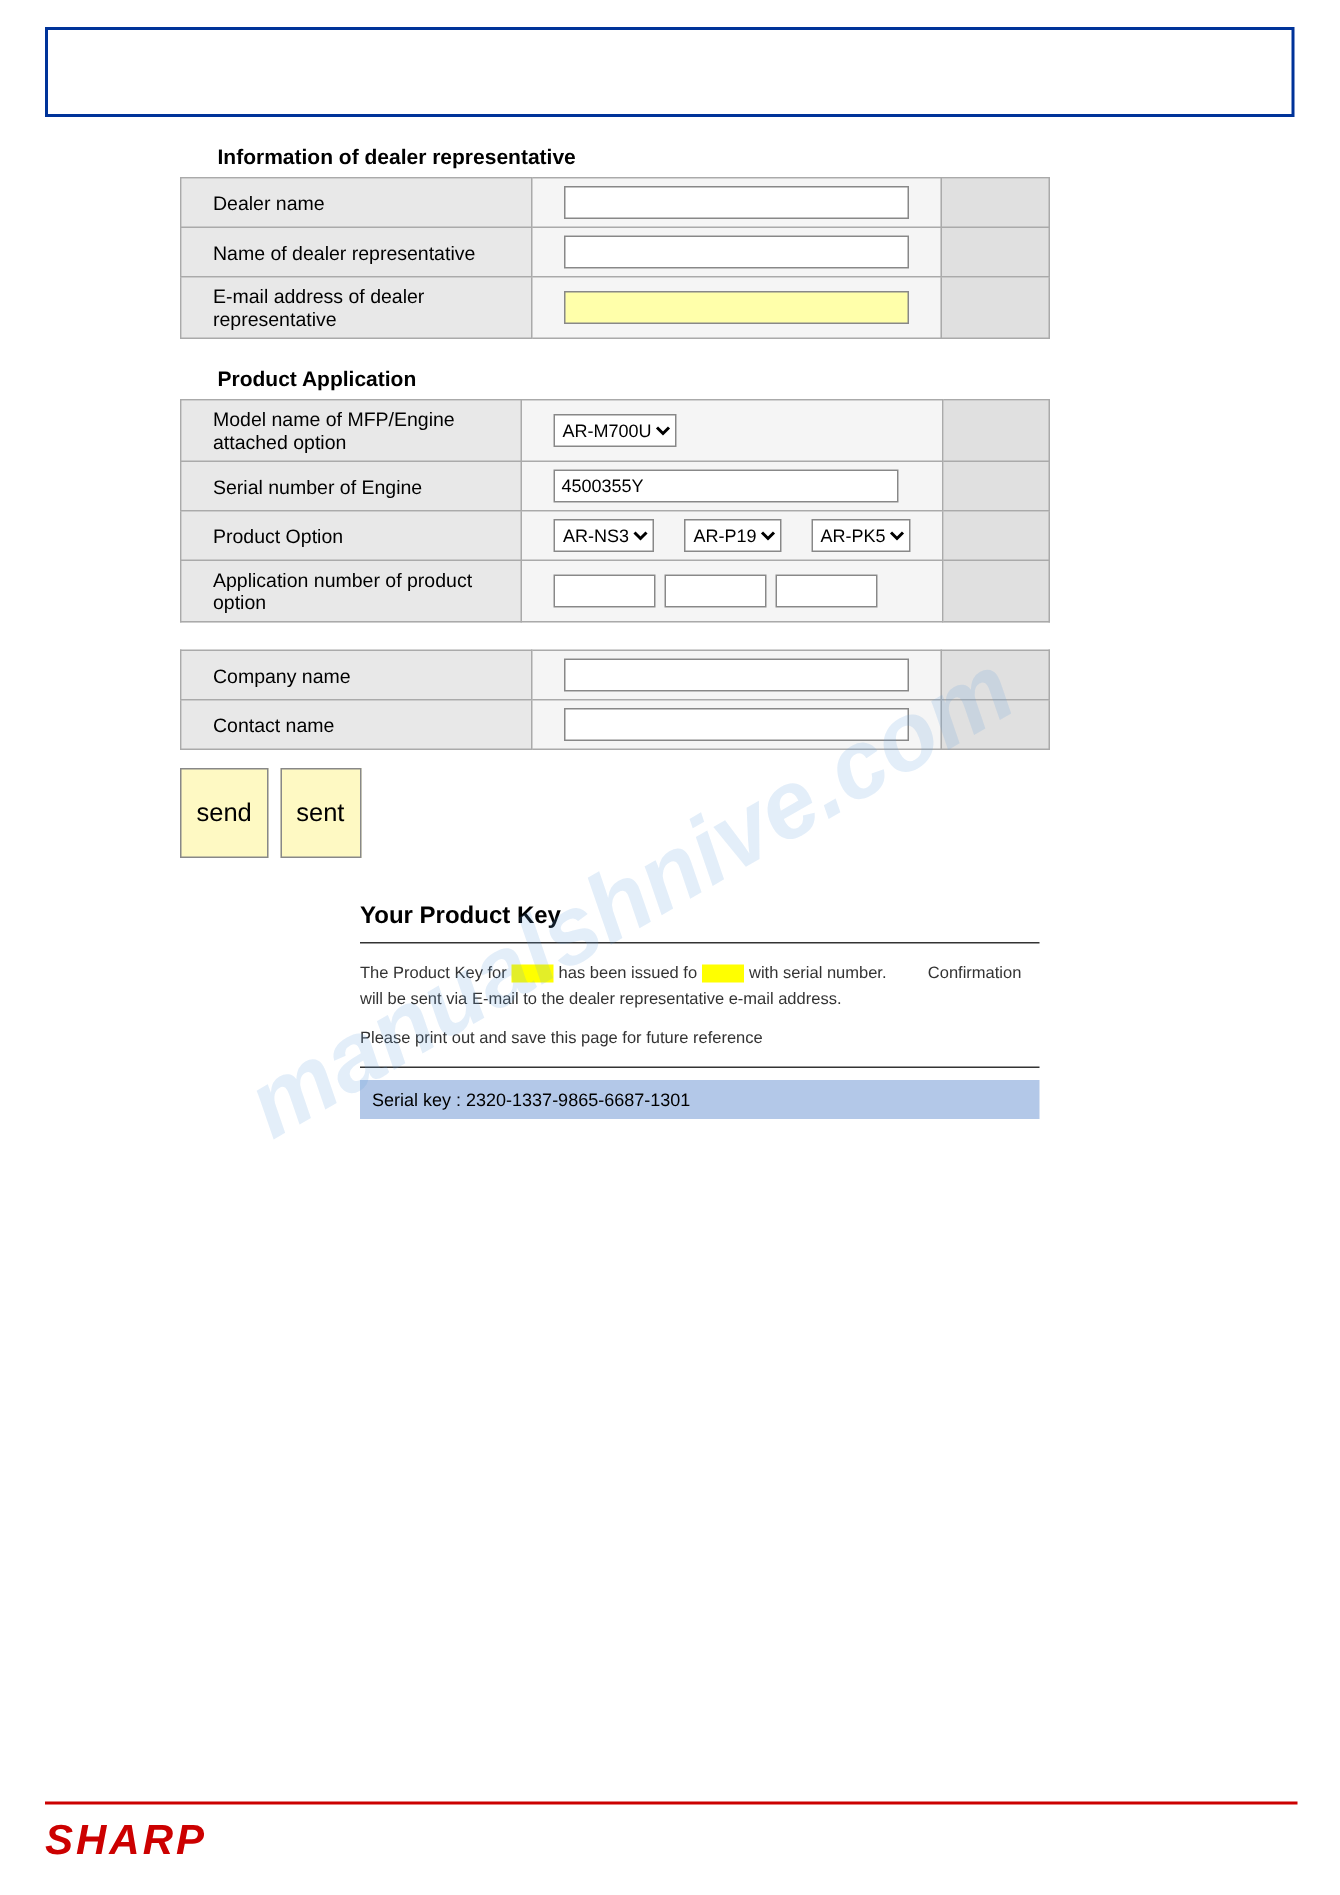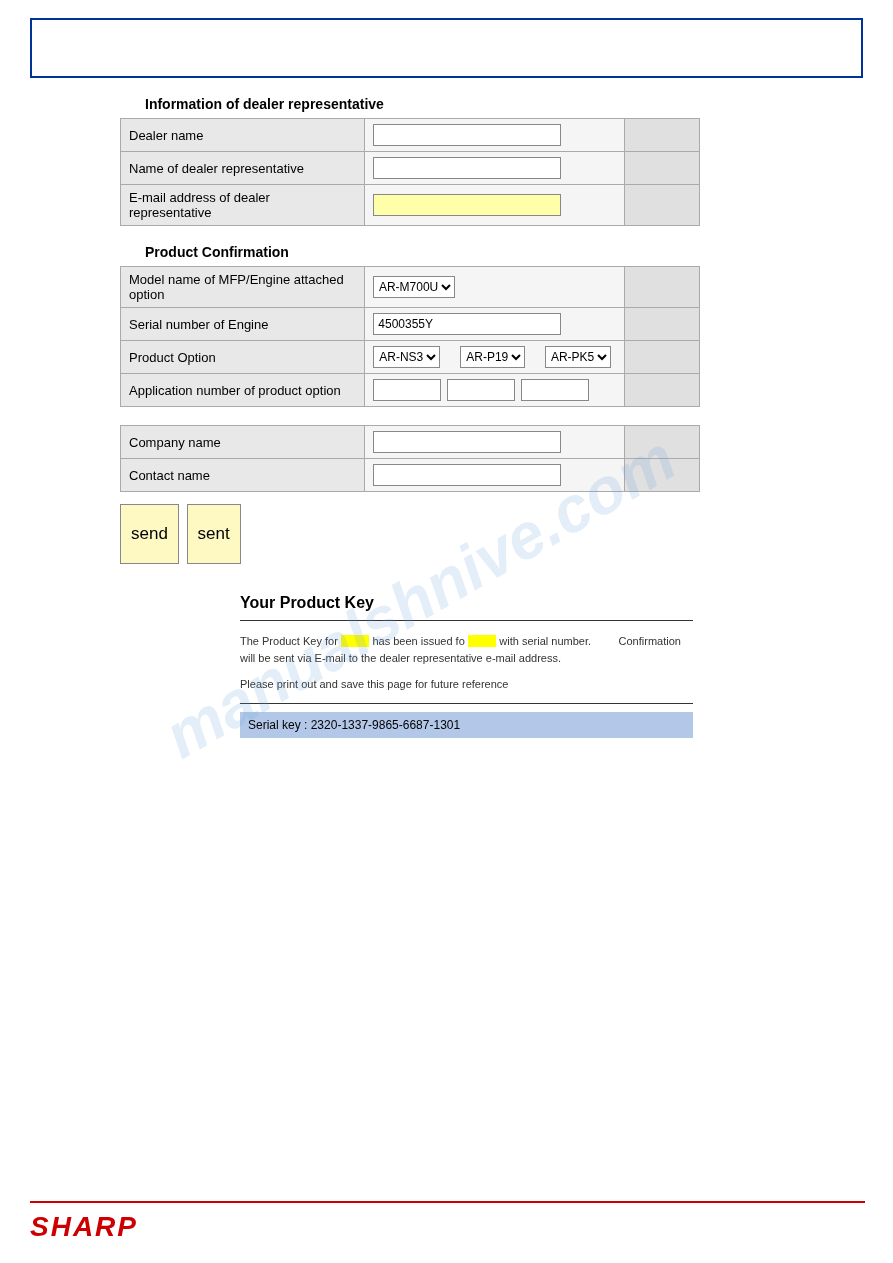--- a/index.html
+++ b/index.html
@@ -35,21 +35,21 @@
     }
 
     
     .form-table {
       width: 580px;
       border-collapse: collapse;
     }
 
     .form-table td {
       border: 1px solid #aaa;
-      padding: 5px 8px;
+      padding: 5px 21px;
       vertical-align: middle;
     }
 
     .form-table td.label-cell {
       background: #e8e8e8;
       width: 245px;
       font-size: 13px;
     }
 
     .form-table td.input-cell {
@@ -59,21 +59,21 @@
 
     .form-table td.spacer-cell {
       background: #e0e0e0;
       width: 75px;
       border-left: none;
     }
 
     input[type="text"] {
       border: 1px solid #888;
       background: #fff;
-      width: 188px;
+      width: 230px;
       height: 22px;
       font-size: 12px;
       padding: 2px 4px;
     }
 
     input.yellow-bg {
       background: #ffffaa;
     }
 
     select {
@@ -231,21 +231,21 @@
       <td class="input-cell">
         <input type="text" class="yellow-bg" value="" style="">
       </td>
       <td class="spacer-cell"></td>
     </tr>
   </tbody>
     </table>
 </div>
 
 <div class="form-section">
-  <div class="section-heading">Product Confirmation</div>
+  <div class="section-heading">Product Application</div>
   <table class="form-table">
     <tbody>
         <tr>
       <td class="label-cell">Model name of MFP/Engine attached option</td>
       <td class="input-cell">
         <select>
           <option>AR-M700U</option>
         </select>
       </td>
       <td class="spacer-cell"></td>

